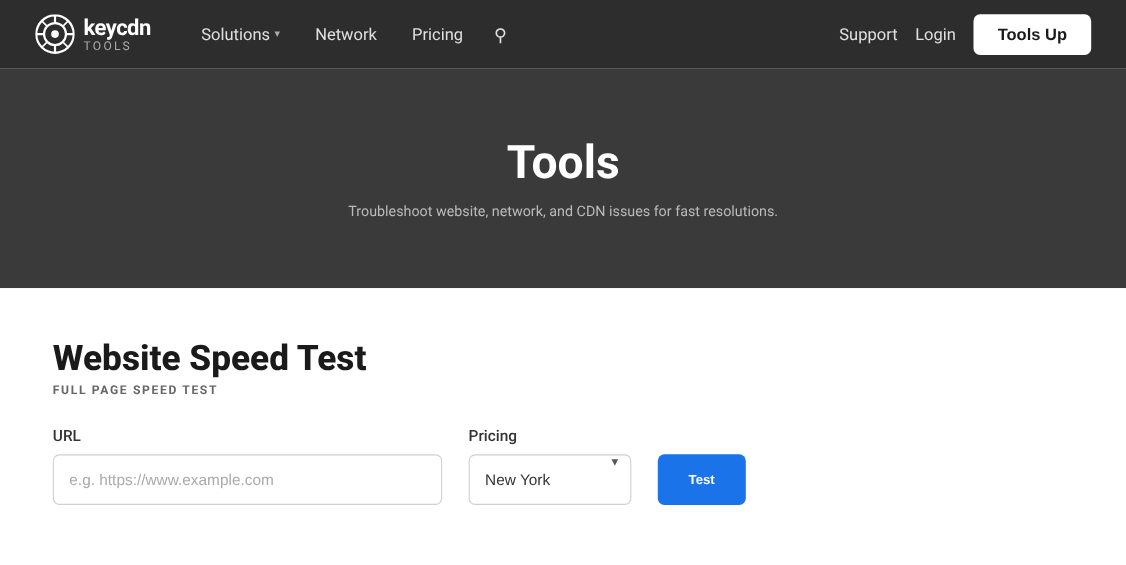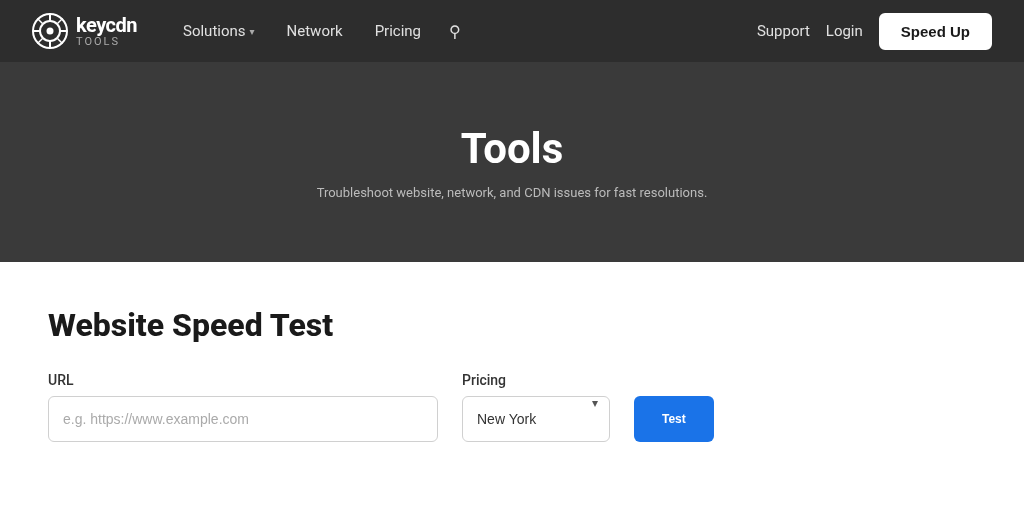--- a/index.html
+++ b/index.html
@@ -179,21 +179,21 @@
       gap: 8px;
     }
 
     .form-label {
       font-size: 14px;
       font-weight: 500;
       color: #333;
     }
 
     .url-input {
-      width: 390px;
+      width: 354px;
       height: 46px;
       border: 1.5px solid #d0d0d0;
       border-radius: 6px;
       padding: 0 14px;
       font-size: 14px;
       color: #333;
       outline: none;
       transition: border-color 0.2s;
     }
 
@@ -280,31 +280,32 @@
       </a>
       <a class="nav-search">
         <span>⚲</span>
       </a>
     </div>
   </div>
 
   <div class="navbar-right">
     <a class="nav-right-link">Support</a>
     <a class="nav-right-link">Login</a>
-    <button class="btn-signup">Speed Up</button>
+    <button class="btn-signup">Tools Up</button>
   </div>
 </nav>
 
 <section class="hero">
   <h1 class="hero-title">Tools</h1>
   <p class="hero-subtitle">Troubleshoot website, network, and CDN issues for fast resolutions.</p>
 </section>
 
 <section class="main-content">
   <h2 class="tool-title">Website Speed Test</h2>
+  <div class="tool-badge">FULL PAGE SPEED TEST</div>
 
   <div class="form-row">
     <div class="form-group">
       <label class="form-label">URL</label>
       <input type="text" class="url-input" placeholder="e.g. https://www.example.com" style="">
     </div>
 
     <div class="form-group">
       <label class="form-label">Pricing</label>
       <div class="location-select-wrapper">

